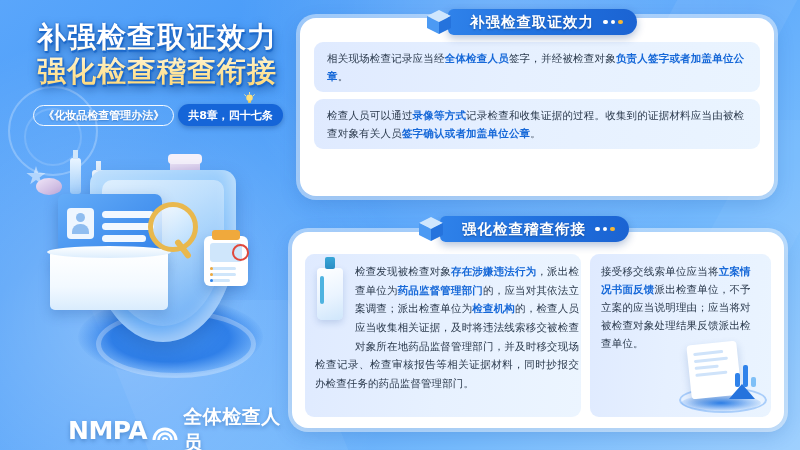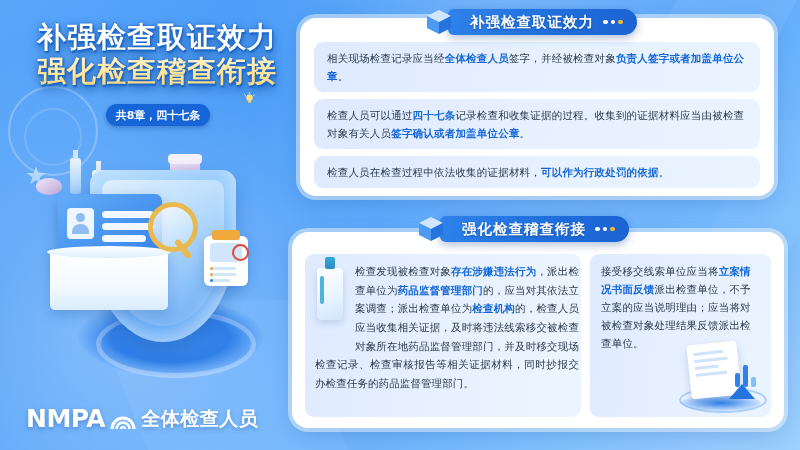--- a/index.html
+++ b/index.html
@@ -105,21 +105,21 @@
     background:linear-gradient(150deg,#f0e6f8,#bfa8d8);}
   .jar{position:absolute;left:152px;top:2px;width:30px;height:28px;border-radius:4px 4px 7px 7px;
     background:linear-gradient(170deg,#efe8f7 0%,#cdbbe4 60%,#b6a0d6 100%);}
   .jar:before{content:"";position:absolute;left:-2px;top:-6px;width:34px;height:10px;border-radius:4px;background:#f4f0fa;}
   .star{position:absolute;left:8px;top:8px;width:20px;height:20px;background:rgba(255,255,255,.5);
     clip-path:polygon(50% 0,61% 35%,98% 35%,68% 57%,79% 91%,50% 70%,21% 91%,32% 57%,2% 35%,39% 35%);}
 
   
   .logo{position:absolute;left:26px;top:404px;display:flex;align-items:center;gap:5px;}
   .logo-nmpa{font-family:"DejaVu Sans","Liberation Sans",sans-serif;font-weight:bold;font-size:25px;
-    color:#ffffff;letter-spacing:-.5px;text-shadow:0 2px 4px rgba(12,60,130,.35);}
+    color:#ffffff;letter-spacing:-.5px;text-shadow:0 2px 4px rgba(12,60,130,.35);margin-left:42px;}
   .logo-arc{position:relative;width:26px;height:24px;}
   .logo-cn{font-family:"DejaVu Sans","Liberation Sans",sans-serif;font-weight:bold;font-size:19px;
     color:#ffffff;letter-spacing:.5px;text-shadow:0 2px 4px rgba(12,60,130,.35);}
 
   
   .panel{position:absolute;background:#ffffff;border-radius:16px;
     box-shadow:0 0 0 4px rgba(255,255,255,.45),0 6px 20px rgba(16,70,150,.22);}
   .p1{left:300px;top:18px;width:474px;height:178px;}
   .p2{left:292px;top:232px;width:492px;height:196px;}
 
@@ -195,20 +195,21 @@
   <div class="ring" style="left:8px;top:86px;width:86px;height:86px;"></div>
   <div class="ring" style="left:24px;top:108px;width:54px;height:54px;opacity:.6;"></div>
 
   <div class="hero">
     <div class="title">
       <span>补强检查取证效力</span>
       <span class="l2">强化检查稽查衔接</span>
     </div>
 
     <div class="badgerow">
+      <span class="pill-out">《化妆品检查管理办法》</span>
       <span class="pill-fill">共8章，四十七条</span>
     </div>
     <svg class="bulb" viewBox="0 0 20 20">
       <circle cx="10" cy="9" r="5" fill="#ffe07a"></circle>
       <rect x="7.5" y="14" width="5" height="2.4" rx="1.2" fill="#ffd24d"></rect>
       <path d="M10 0.5v2.6M2.5 4.2l1.9 1.8M17.5 4.2l-1.9 1.8" stroke="#ffe98f" stroke-width="1.4" stroke-linecap="round"></path>
     </svg>
 
 
     <div class="illu">
@@ -255,22 +256,21 @@
           <path d="M11 22a2 2 0 0 1 4 0" fill="none" stroke="#ffffff" stroke-width="2.2"></path>
         </svg>
       </span>
       <span class="logo-cn">全体检查人员</span>
     </div>
   </div>
 
   <div class="panel p1">
     <div class="b-list">
       <div class="bullet pad">相关现场检查记录应当经<em>全体检查人员</em>签字，并经被检查对象<em>负责人签字或者加盖单位公章</em>。</div>
-      <div class="bullet pad">检查人员可以通过<em>四十七条</em>记录检查和收集证据的过程。收集到的证据材料应当由被检查对象有关人员<em>签字确认或者加盖单位公章</em>。</div>
-      <div class="bullet pad">检查人员在检查过程中依法收集的证据材料，<em>可以作为行政处罚的依据</em>。</div>
+      <div class="bullet pad">检查人员可以通过<em>录像等方式</em>记录检查和收集证据的过程。收集到的证据材料应当由被检查对象有关人员<em>签字确认或者加盖单位公章</em>。</div>
     </div>
   </div>
 
   <div class="sechead sh1">
     <span class="cube">
       <svg viewBox="0 0 30 30" width="30" height="30">
         <polygon points="15,3 27,9 15,15 3,9" fill="#cfe6fd"></polygon>
         <polygon points="3,9 15,15 15,27 3,21" fill="#4c9af3"></polygon>
         <polygon points="27,9 15,15 15,27 27,21" fill="#2573dd"></polygon>
       </svg>

